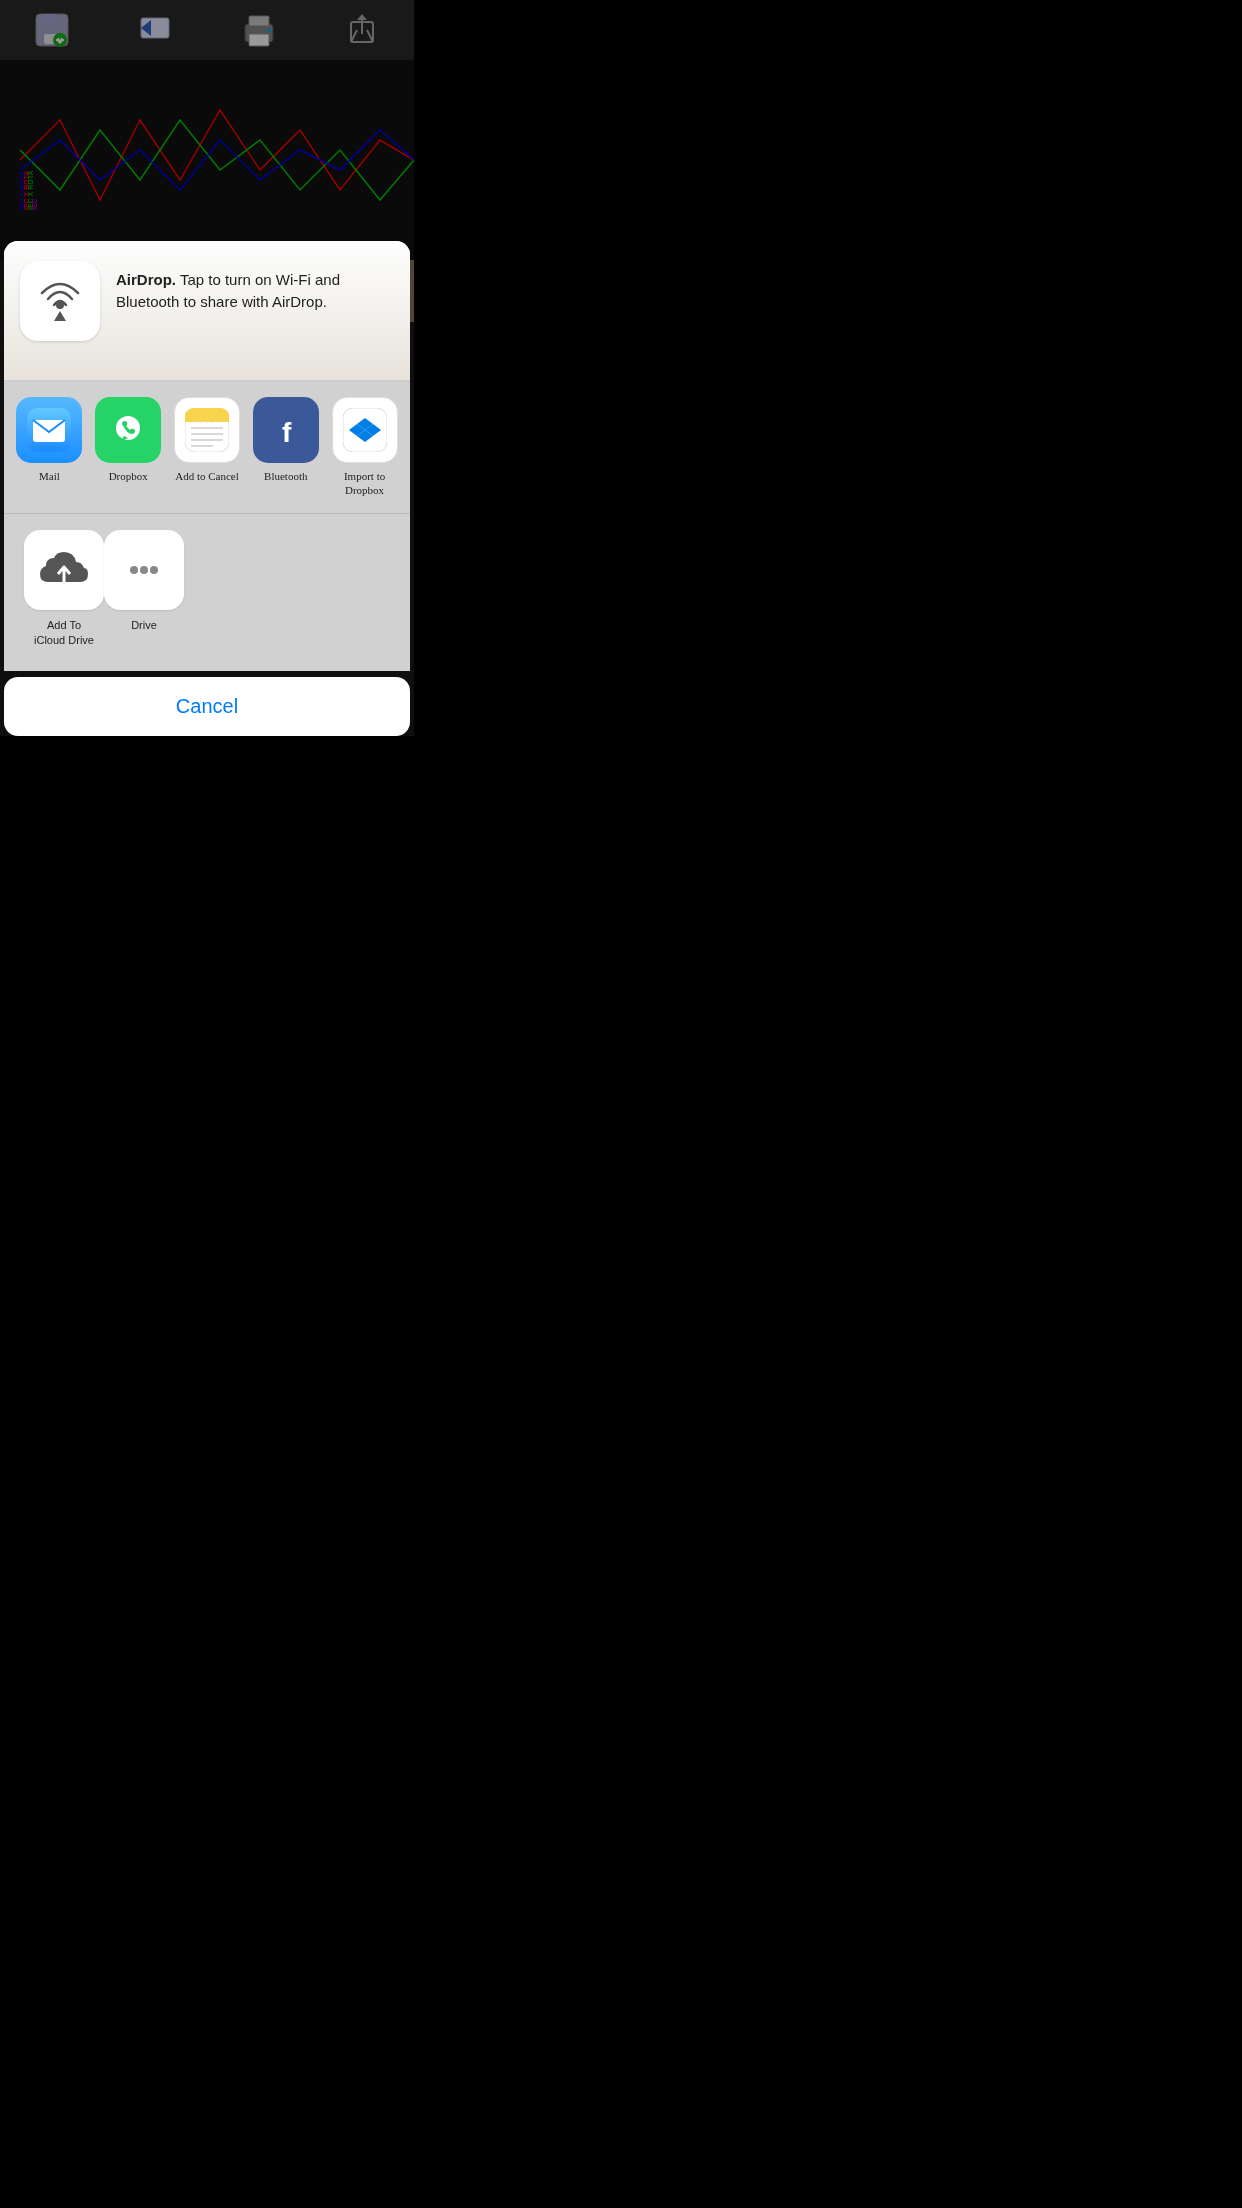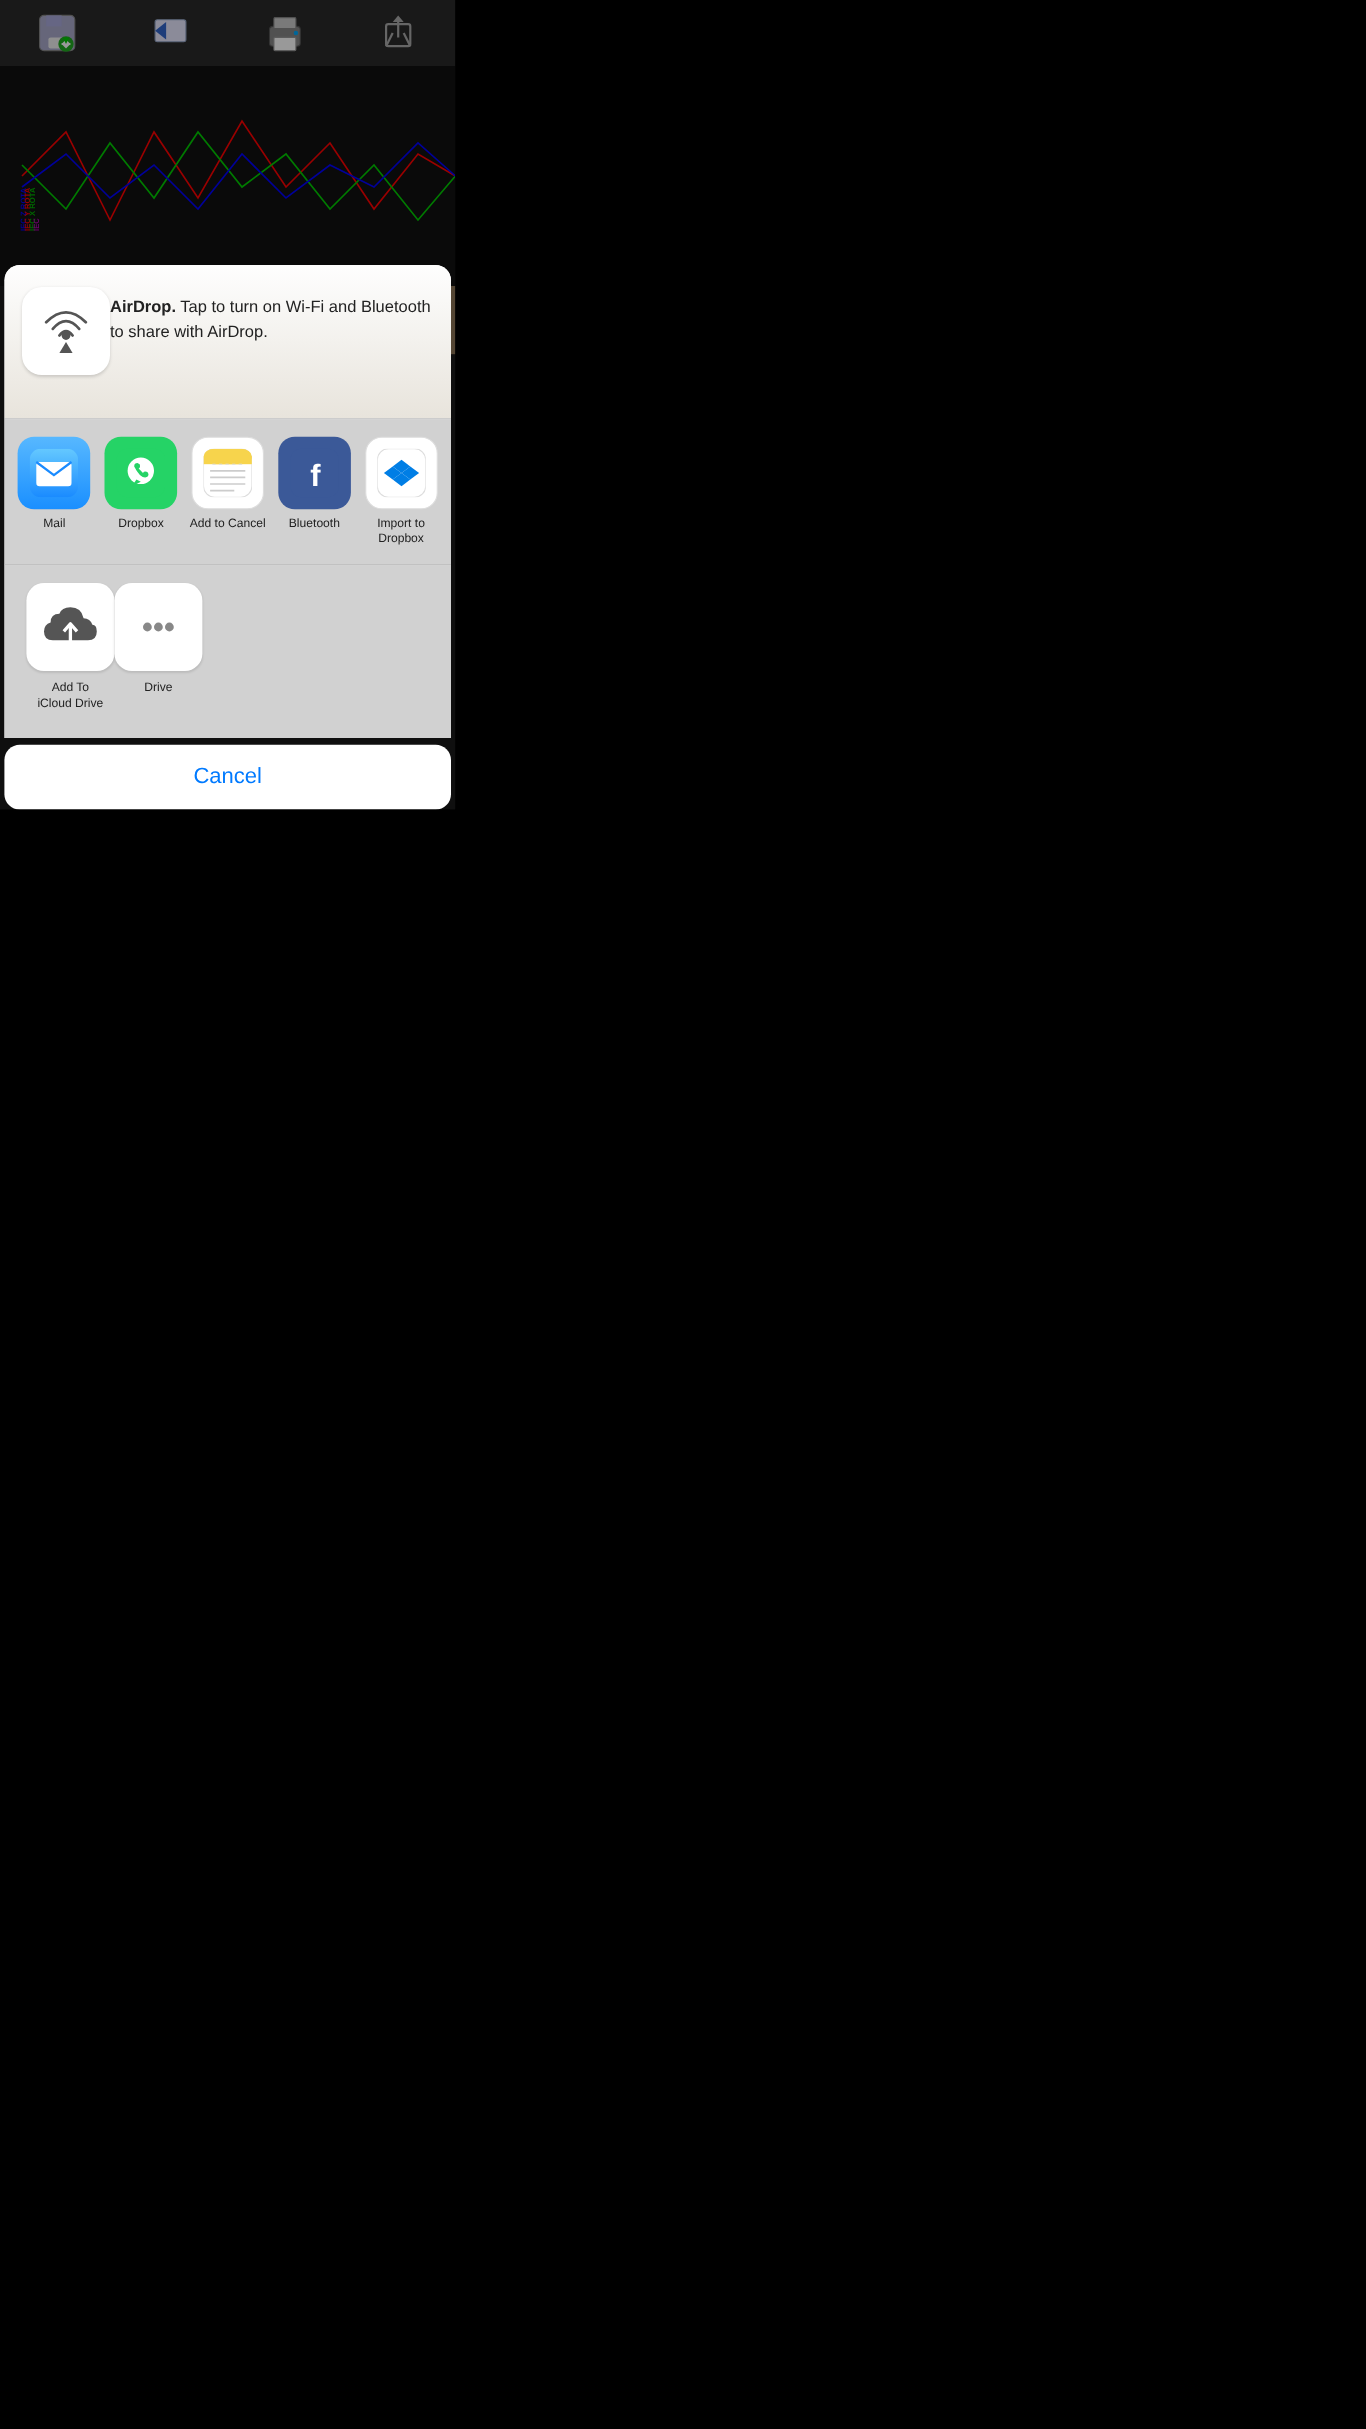--- a/index.html
+++ b/index.html
@@ -98,21 +98,21 @@
       margin: 0 4px;
       overflow: hidden;
     }
 
     
     .airdrop-section {
       background: linear-gradient(180deg, #fefefe 0%, #e8e4dc 100%);
       padding: 20px 16px 24px 16px;
       display: flex;
       align-items: flex-start;
-      gap: 0;
+      gap: 16px;
       border-bottom: 1px solid #ccc;
       min-height: 140px;
     }
 
     .airdrop-icon-wrap {
       background: white;
       border-radius: 18px;
       width: 80px;
       height: 80px;
       display: flex;
@@ -171,20 +171,21 @@
       overflow: hidden;
     }
 
     .app-label {
       font-size: 11px;
       color: #222;
       text-align: center;
       line-height: 1.3;
       white-space: normal;
       word-break: break-word;
+      font-family: Liberation Serif, serif;
     }
 
     
     .mail-icon {
       background: linear-gradient(180deg, #57b8ff 0%, #1a8fff 100%);
     }
 
     
     .whatsapp-icon {
       background: #25d366;

